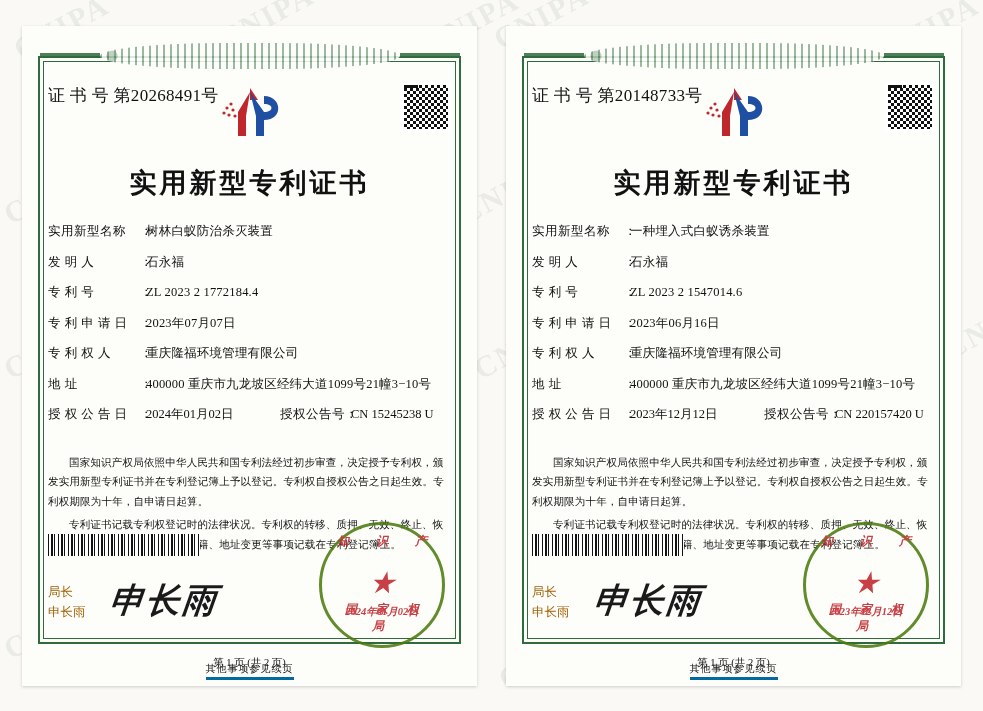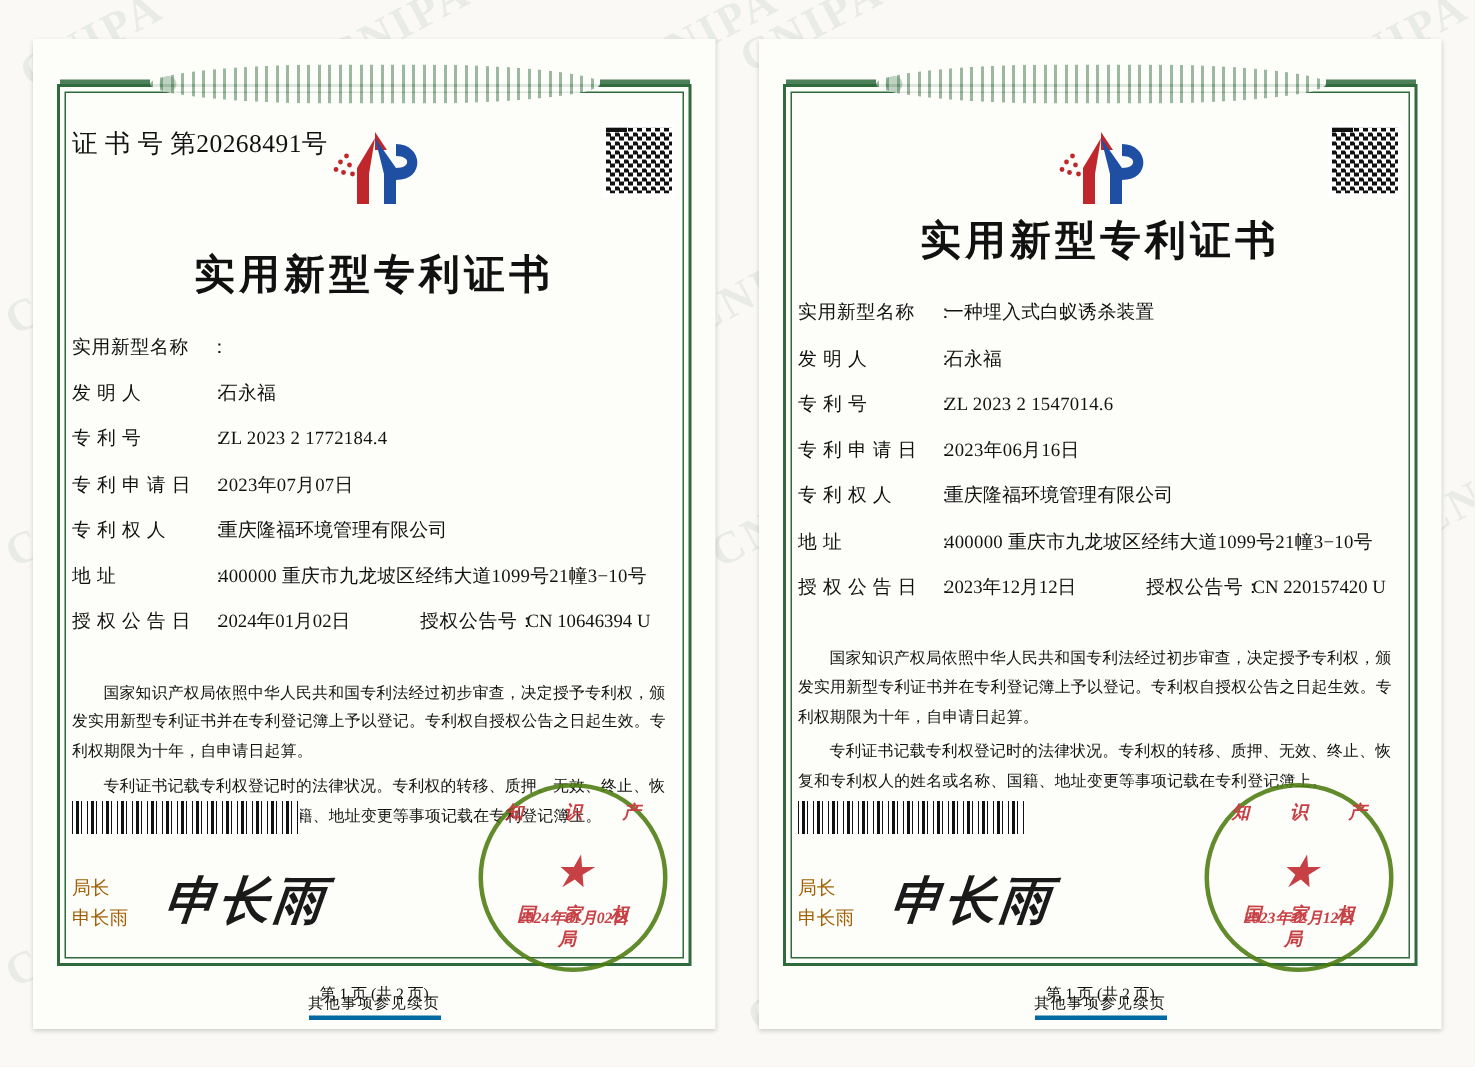--- a/index.html
+++ b/index.html
@@ -319,20 +319,21 @@
             </g>
           </svg>
         </div>
 
         <div class="title">实用新型专利证书</div>
 
         <div class="fields">
           <div class="field">
             <span class="field-label">实用新型名称</span>
             <span class="field-sep">：</span>
+            <span class="field-value">树林白蚁防治杀灭装置</span>
           </div>
           <div class="field">
             <span class="field-label">发 明 人</span>
             <span class="field-sep">：</span>
             <span class="field-value">石永福</span>
           </div>
           <div class="field">
             <span class="field-label">专 利 号</span>
             <span class="field-sep">：</span>
             <span class="field-value">ZL 2023 2 1772184.4</span>
@@ -354,21 +355,21 @@
           </div>
           <div class="field-row-split">
             <span class="split-left">
               <span class="field-label">授 权 公 告 日</span>
               <span class="field-sep">：</span>
               <span>2024年01月02日</span>
             </span>
             <span class="split-right">
               <span class="field-label">授权公告号</span>
               <span class="field-sep">：</span>
-              <span>CN 10646394 U</span>
+              <span>CN 15245238 U</span>
             </span>
           </div>
         </div>
 
         <div class="paras">
           <div class="para">国家知识产权局依照中华人民共和国专利法经过初步审查，决定授予专利权，颁发实用新型专利证书并在专利登记簿上予以登记。专利权自授权公告之日起生效。专利权期限为十年，自申请日起算。</div>
           <div class="para">专利证书记载专利权登记时的法律状况。专利权的转移、质押、无效、终止、恢复和专利权人的姓名或名称、国籍、地址变更等事项记载在专利登记簿上。</div>
         </div>
 
         <div class="barcode"></div>
@@ -390,20 +391,21 @@
       </div>
 
       <div class="footnote">其他事项参见续页</div>
     </div>
 
     <div class="cert">
       <div class="cert-inner"></div>
       <div class="ornament"></div>
 
       <div class="content" style="top:58px;">
+        <div class="cert-no">证 书 号 第20148733号</div>
         <div class="qr"></div>
 
         <div class="logo">
           <svg viewBox="0 0 92 56" width="92" height="56">
             <polygon points="46,2 54,14 46,14" fill="#c0272d"></polygon>
             <polygon points="46,6 60,26 60,50 52,50 52,30" fill="#1f4fa3"></polygon>
             <polygon points="46,6 34,26 34,50 42,50 42,30" fill="#c0272d"></polygon>
             <path d="M60,10 C78,10 80,34 60,34 L60,26 C70,26 70,18 60,18 Z" fill="#1f4fa3"></path>
             <g fill="#c0272d">
               <circle cx="27" cy="18" r="1.6"></circle>

